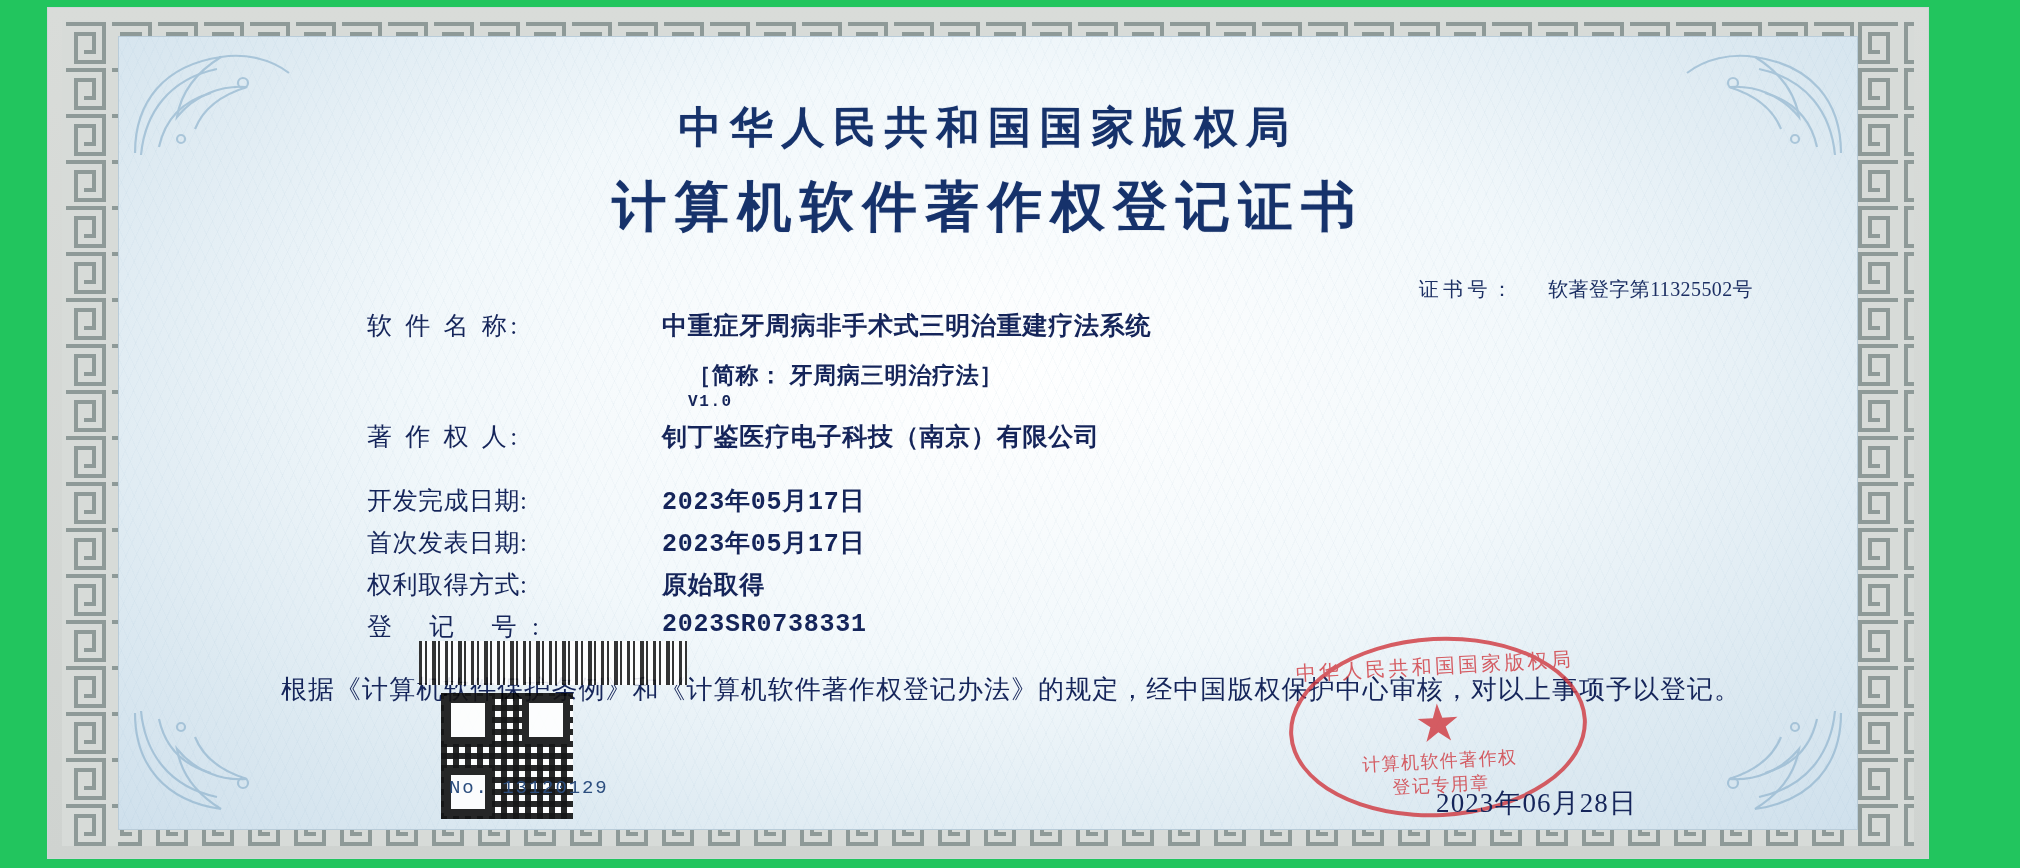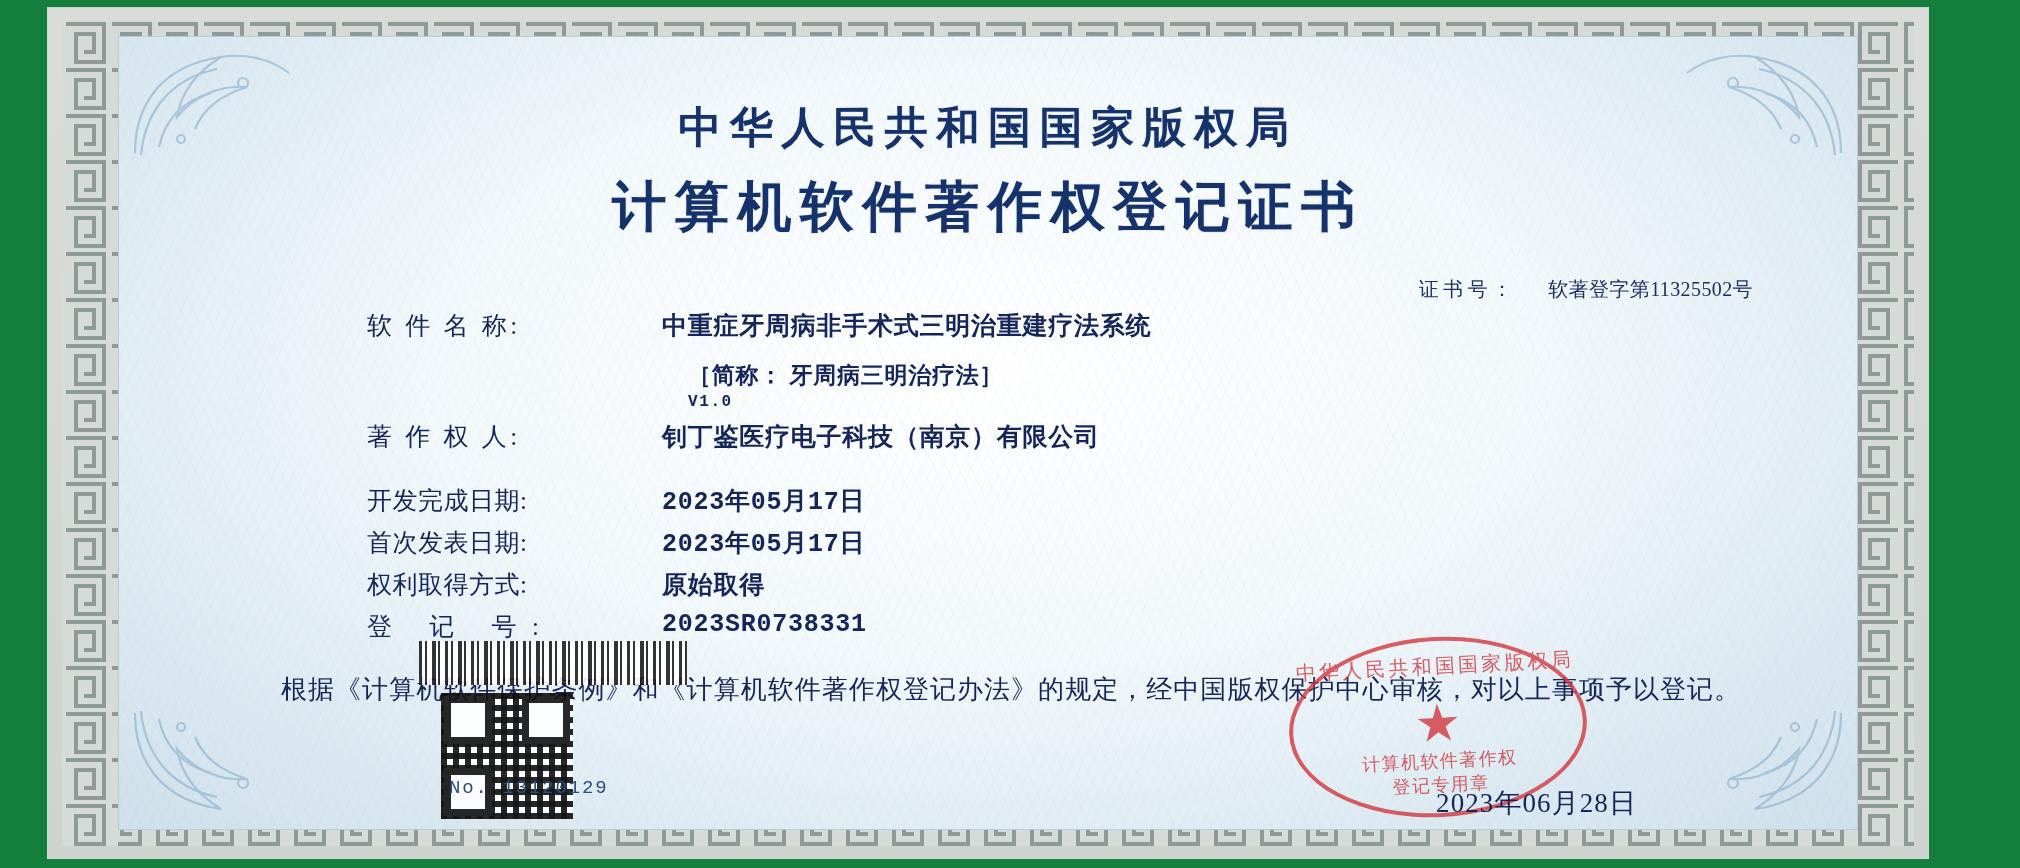--- a/index.html
+++ b/index.html
@@ -12,21 +12,21 @@
     height: 868px;
     font-family: "Liberation Serif", serif;
     overflow: hidden;
   }
 
   
   .page {
     position: relative;
     width: 2020px;
     height: 868px;
-    background: #15803d;
+    background: #22c55e;
   }
 
   .cert {
     position: absolute;
     left: 48px;
     top: 8px;
     width: 1880px;
     height: 850px;
     background: #e9eef0;
     box-shadow: 0 0 0 1px #cfd6d8;

